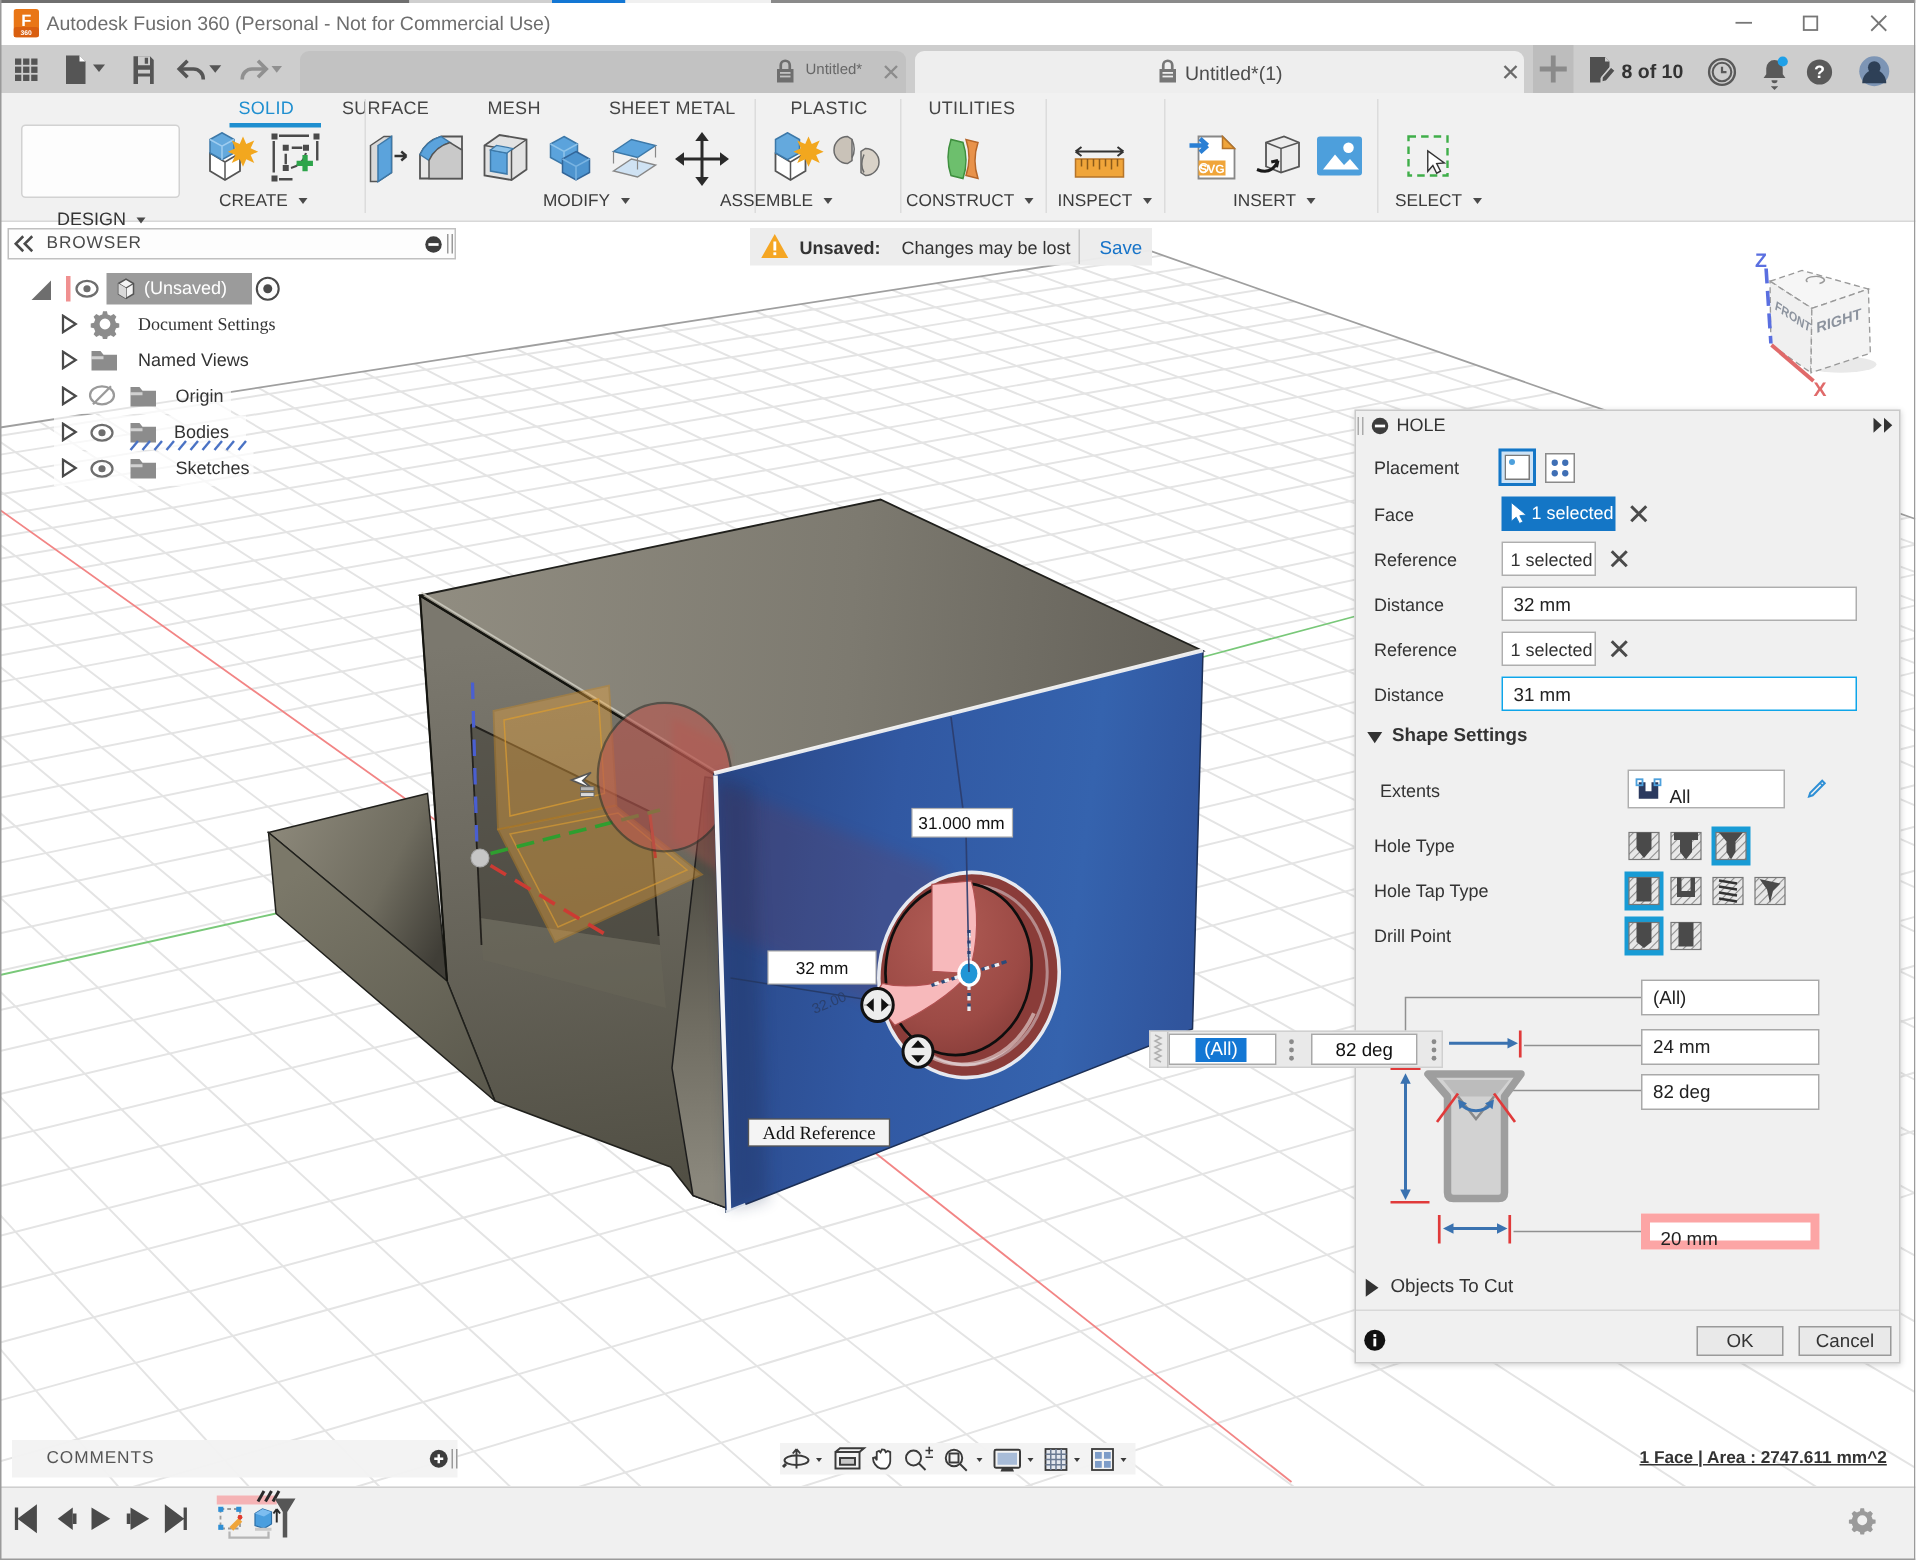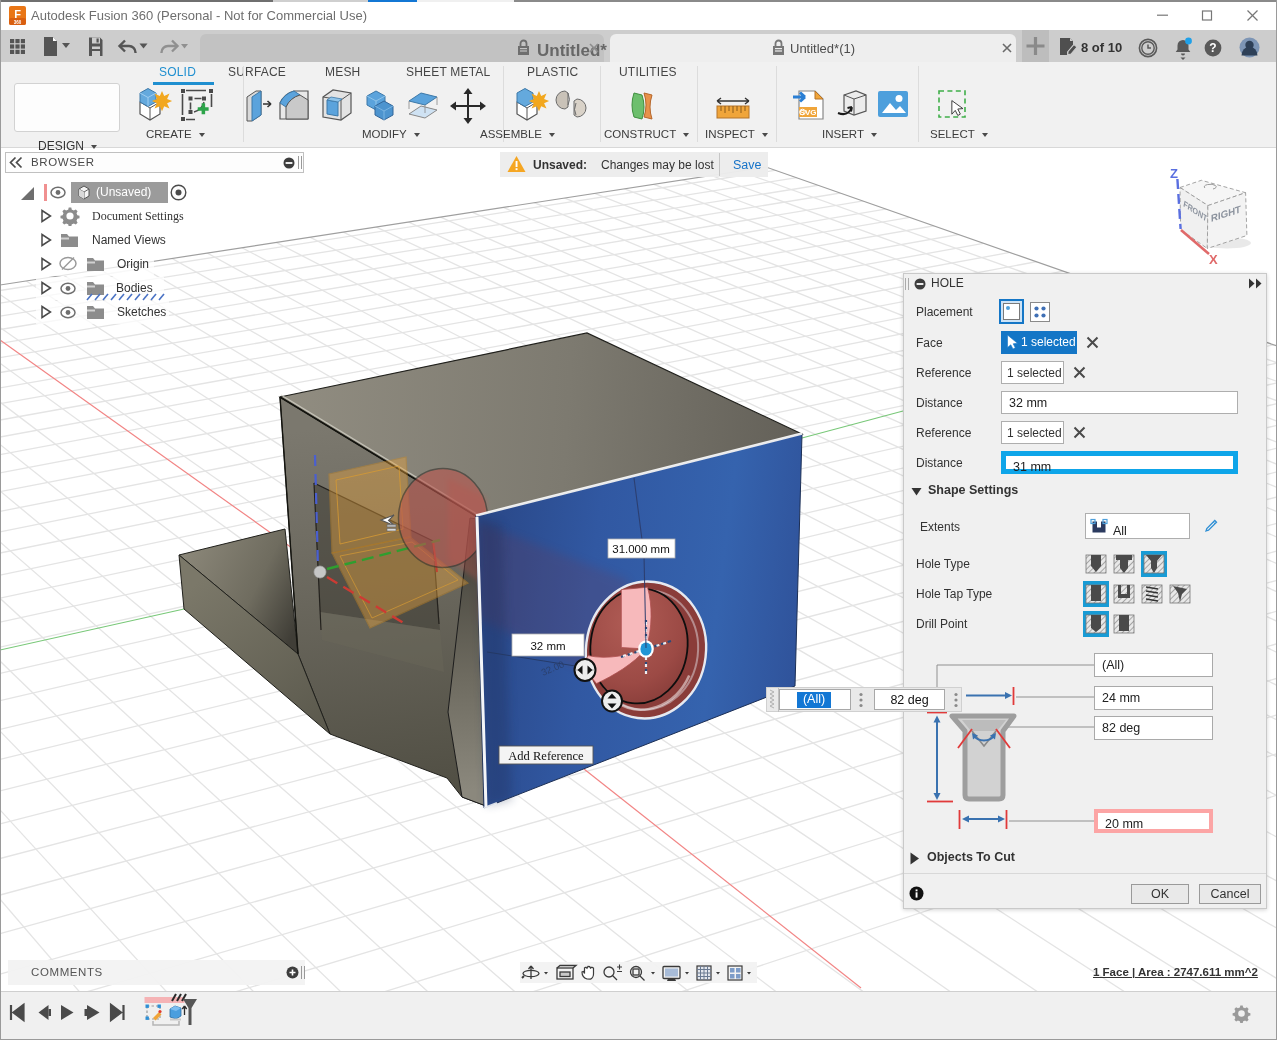--- a/index.html
+++ b/index.html
@@ -68,21 +68,21 @@
     <path d="M181 14 l7 0 l-3.5 4.5 z" fill="#555"></path>
   </g>
 </svg>
 <div class="abs" style="left:200px;top:34px;width:404px;height:28px;background:#c2c2c2;border-radius:6px 6px 0 0;"></div>
 <svg class="abs" style="left:516px;top:39px" width="16" height="17" viewBox="0 0 16 17">
     <rect x="2" y="7" width="11" height="9" fill="#6e6e6e"></rect>
     <path d="M4.5 7 v-2.5 a3 3 0 0 1 6 0 V7" fill="none" stroke="#6e6e6e" stroke-width="1.8"></path>
     <rect x="4" y="9" width="7" height="1.2" fill="#c2c2c2"></rect>
     <rect x="4" y="11.4" width="7" height="1.2" fill="#c2c2c2"></rect>
   </svg>
-<div class="abs" style="left:537px;top:41px;font-size:17px;color:#676767;font-weight:bold;">Untitled*</div>
+<div class="abs" style="left:537px;top:41px;font-size:10px;color:#676767;">Untitled*</div>
 <svg class="abs" style="left:587px;top:41px" width="14" height="14" viewBox="0 0 14 14">
     <path d="M3 3 L11 11 M11 3 L3 11" stroke="#8c8c8c" stroke-width="1.6"></path>
   </svg>
 <div class="abs" style="left:610px;top:34px;width:406px;height:28px;background:#eeeeee;border-radius:6px 6px 0 0;"></div>
 <svg class="abs" style="left:771px;top:39px" width="16" height="17" viewBox="0 0 16 17">
     <rect x="2" y="7" width="11" height="9" fill="#777"></rect>
     <path d="M4.5 7 v-2.5 a3 3 0 0 1 6 0 V7" fill="none" stroke="#777" stroke-width="1.8"></path>
     <rect x="4" y="9" width="7" height="1.2" fill="#eee"></rect>
     <rect x="4" y="11.4" width="7" height="1.2" fill="#eee"></rect>
   </svg>
@@ -697,21 +697,21 @@
 
 <div class="abs" style="left:916px;top:426px;font-size:12px;color:#333;">Reference</div>
 <div class="abs" style="left:1001px;top:421px;width:63px;height:23px;background:#fff;border:1px solid #aeaeae;font-size:12px;color:#333;">
     <span style="position:absolute;left:5px;top:3.5px;">1 selected</span>
   </div>
 <svg class="abs" style="left:1073px;top:426px" width="13" height="13" viewBox="0 0 13 13">
     <path d="M1.5 1.5 L11.5 11.5 M11.5 1.5 L1.5 11.5" stroke="#4a4a4a" stroke-width="2"></path>
   </svg>
 
 <div class="abs" style="left:916px;top:456px;font-size:12px;color:#333;">Distance</div>
-<div class="abs" style="left:1001px;top:451px;width:237px;height:23px;background:#fff;border:5px solid #0ea5e9;font-size:12.5px;color:#222;">
+<div class="abs" style="left:1001px;top:451px;width:237px;height:23px;background:#fff;border:1px solid #0ea5e9;font-size:12.5px;color:#222;">
     <span style="position:absolute;left:7px;top:3.5px;">31 mm</span>
   </div>
 
 <svg class="abs" style="left:911px;top:487px" width="11" height="9" viewBox="0 0 11 9">
     <path d="M0.5 1 H10.5 L5.5 8.5 Z" fill="#333"></path>
   </svg>
 <div class="abs" style="left:928px;top:483px;font-size:12.5px;font-weight:bold;color:#333;">Shape Settings</div>
 
 <div class="abs" style="left:920px;top:520px;font-size:12px;color:#333;">Extents</div>
 <div class="abs" style="left:1085px;top:513px;width:105px;height:26px;background:#fff;border:1px solid #aeaeae;"></div>
@@ -817,28 +817,28 @@
 </svg>
 <div class="abs" style="left:1094px;top:653px;width:119px;height:24px;background:#fff;border:1px solid #a9a9a9;font-size:12.5px;color:#222;">
     <span style="position:absolute;left:7px;top:4px;">(All)</span>
   </div>
 <div class="abs" style="left:1094px;top:686px;width:119px;height:24px;background:#fff;border:1px solid #a9a9a9;font-size:12.5px;color:#222;">
     <span style="position:absolute;left:7px;top:4px;">24 mm</span>
   </div>
 <div class="abs" style="left:1094px;top:716px;width:119px;height:24px;background:#fff;border:1px solid #a9a9a9;font-size:12.5px;color:#222;">
     <span style="position:absolute;left:7px;top:4px;">82 deg</span>
   </div>
-<div class="abs" style="left:1094px;top:809px;width:119px;height:24px;background:#fff;border:4px solid #fca5a5;font-size:12.5px;color:#222;">
+<div class="abs" style="left:1094px;top:809px;width:119px;height:24px;background:#fff;border:6px solid #fca5a5;font-size:12.5px;color:#222;">
     <span style="position:absolute;left:7px;top:4px;">20 mm</span>
   </div>
 
 <svg class="abs" style="left:909px;top:852px" width="11" height="13" viewBox="0 0 11 13">
     <path d="M1.5 0.5 L10 6.5 L1.5 12.5 Z" fill="#333"></path>
   </svg>
-<div class="abs" style="left:927px;top:850px;font-size:12.5px;font-weight:bold;color:#333;">Objects To Cut</div>
+<div class="abs" style="left:927px;top:850px;font-size:12.5px;font-weight:normal;color:#333;">Objects To Cut</div>
 <div class="abs" style="left:904px;top:873px;width:362px;height:1px;background:#d8d8d8;"></div>
 <svg class="abs" style="left:909px;top:886px" width="15" height="15" viewBox="0 0 15 15">
     <circle cx="7.5" cy="7.5" r="7" fill="#111"></circle>
     <rect x="6.6" y="6.3" width="1.9" height="5.3" fill="#fff"></rect>
     <rect x="6.6" y="3.4" width="1.9" height="1.9" fill="#fff"></rect>
   </svg>
 <div class="abs" style="left:1131px;top:884px;width:58px;height:20px;background:#e9e9e9;border:1px solid #9a9a9a;font-size:12.5px;color:#333;text-align:center;line-height:18px;">OK</div>
 <div class="abs" style="left:1199px;top:884px;width:62px;height:20px;background:#e9e9e9;border:1px solid #9a9a9a;font-size:12.5px;color:#333;text-align:center;line-height:18px;">Cancel</div>
 
 <div class="abs" style="left:766px;top:687px;width:196px;height:25px;background:#e9e9e9;border:1px solid #d0d0d0;"></div>

